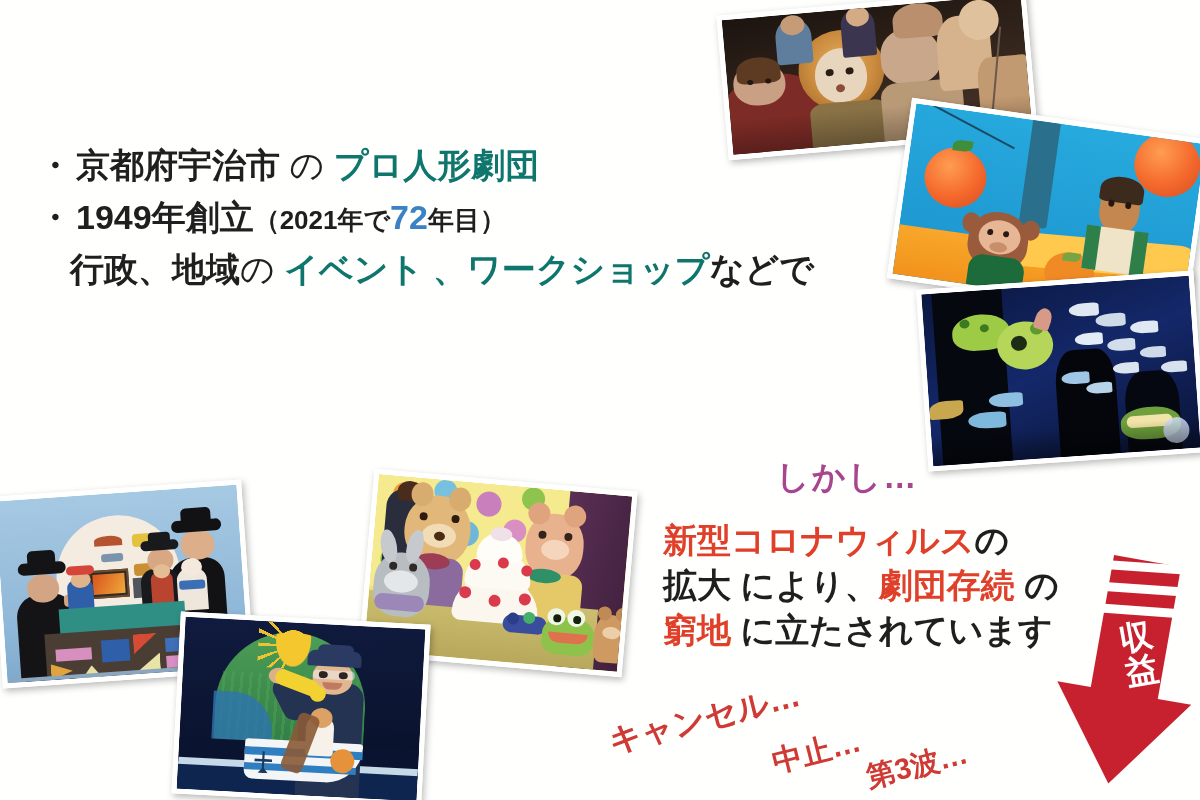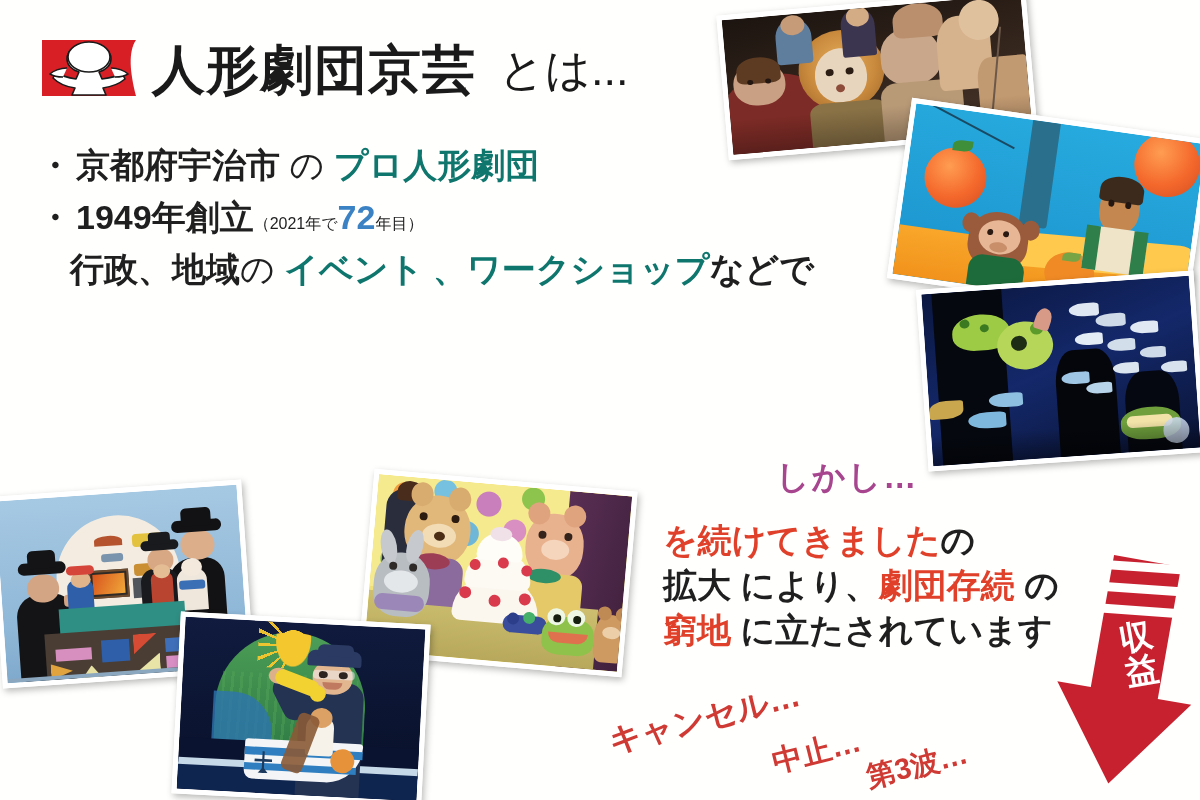--- a/index.html
+++ b/index.html
@@ -44,21 +44,21 @@
   #bullets{position:absolute;left:38px;top:144px;width:820px;}
   .bline{
     font-size:34px;color:#1f1f1f;line-height:1.26;white-space:nowrap;font-weight:bold;
     margin-bottom:9px;
   }
   .bline.sub{padding-left:32px;}
   .bullet-dot{font-weight:bold;margin-right:4px;}
   .hl{color:#0f766e;}
   .blk{color:#1f1f1f;}
   .lite{font-weight:normal;}
-  .smallparen{font-size:16px;font-weight:normal;}
+  .smallparen{font-size:26px;font-weight:bold;}
   .num72{color:#3b82c4;font-size:34px;font-weight:bold;}
 
   
   #shikashi{
     position:absolute;left:776px;top:455px;
     font-size:33px;color:#a8458f;font-weight:bold;letter-spacing:2px;
     white-space:nowrap;
   }
   #coronaBlock{position:absolute;left:663px;top:518px;}
   .cline{font-size:34px;font-weight:bold;color:#1f1f1f;line-height:1.32;white-space:nowrap;}
@@ -333,35 +333,20 @@
       <div class="ph-layer" style="left:66px;top:126px;width:118px;height:8px;background:#2f7fc0;"></div>
       <div class="ph-layer" style="left:66px;top:142px;width:112px;height:7px;background:#2f7fc0;"></div>
       <div class="ph-layer" style="left:76px;top:130px;width:18px;height:22px;background:#1b3a5e;clip-path:polygon(44% 0,56% 0,56% 36%,100% 36%,100% 48%,56% 48%,56% 78%,78% 100%,22% 100%,44% 78%,44% 48%,0 48%,0 36%,44% 36%);"></div>
       <div class="ph-layer" style="left:126px;top:92px;width:28px;height:40px;background:#f6f2ea;border-radius:12px 12px 4px 4px;"></div>
       <div class="ph-layer" style="left:130px;top:84px;width:22px;height:20px;background:#dca265;border-radius:50%;"></div>
       <div class="ph-layer" style="left:152px;top:124px;width:24px;height:24px;background:#e6923a;border-radius:50%;"></div>
       <div class="ph-layer" style="left:110px;top:90px;width:22px;height:60px;background:#8a5a36;border-radius:6px;transform:rotate(18deg);opacity:.9;"></div>
     </div>
   </div>
 
-  <div id="headerRow">
-    <div id="logoMark">
-      <svg width="98" height="62" viewBox="0 0 98 62" aria-hidden="true">
-        <path d="M2 2 H96 C88 14 90 34 96 58 L2 58 Z" fill="#d81f26"></path>
-        <path d="M49 5 C62 5 71 12 71 21 C71 27 66 32 59 34 L62 41 C70 40 78 38 82 35 L85 41
-                 C79 46 70 49 63 50 L66 57 H32 L35 50 C27 49 19 46 13 40 L16 34
-                 C20 37 28 40 36 41 L39 34 C32 32 27 27 27 21 C27 12 36 5 49 5 Z" fill="#ffffff" stroke="#1a1a1a" stroke-width="1.6" stroke-linejoin="round"></path>
-        <ellipse cx="49" cy="19" rx="21" ry="15" fill="#ffffff" stroke="#1a1a1a" stroke-width="1.6"></ellipse>
-        <path d="M27 30 C20 30 13 33 10 36 C13 38 18 39 23 39" fill="#ffffff" stroke="#1a1a1a" stroke-width="1.6" stroke-linejoin="round"></path>
-        <path d="M71 30 C78 30 85 33 88 36 C85 38 80 39 75 39" fill="#ffffff" stroke="#1a1a1a" stroke-width="1.6" stroke-linejoin="round"></path>
-      </svg>
-    </div>
-    <div id="titleMain">人形劇団京芸</div>
-    <div id="titleTail">とは...</div>
-  </div>
 
   <div id="bullets">
 
     <div class="bline">
       <span class="bullet-dot">・</span><span class="blk">京都府宇治市</span><span class="blk lite"> の </span><span class="hl">プロ人形劇団</span>
     </div>
 
     <div class="bline">
       <span class="bullet-dot">・</span><span class="blk">1949年創立</span><span class="blk smallparen">（2021年で</span><span class="num72">72</span><span class="blk smallparen">年目）</span>
     </div>
@@ -371,21 +356,21 @@
       <span class="blk">行政、地域</span><span class="blk lite">の </span><span class="hl">イベント 、ワークショップ</span><span class="blk">などで</span>
     </div>
 
 
   </div>
 
   <div id="shikashi">しかし…</div>
 
   <div id="coronaBlock">
     <div class="cline">
-      <span class="red">を続けてきました</span><span>の</span>
+      <span class="red">新型コロナウィルス</span><span>の</span>
     </div>
     <div class="cline">
       <span>拡大 により、</span><span class="red">劇団存続</span><span> の</span>
     </div>
     <div class="cline">
       <span class="red">窮地</span><span> に立たされています</span>
     </div>
   </div>
 
   <div class="rcap" id="cap1">キャンセル…</div>

